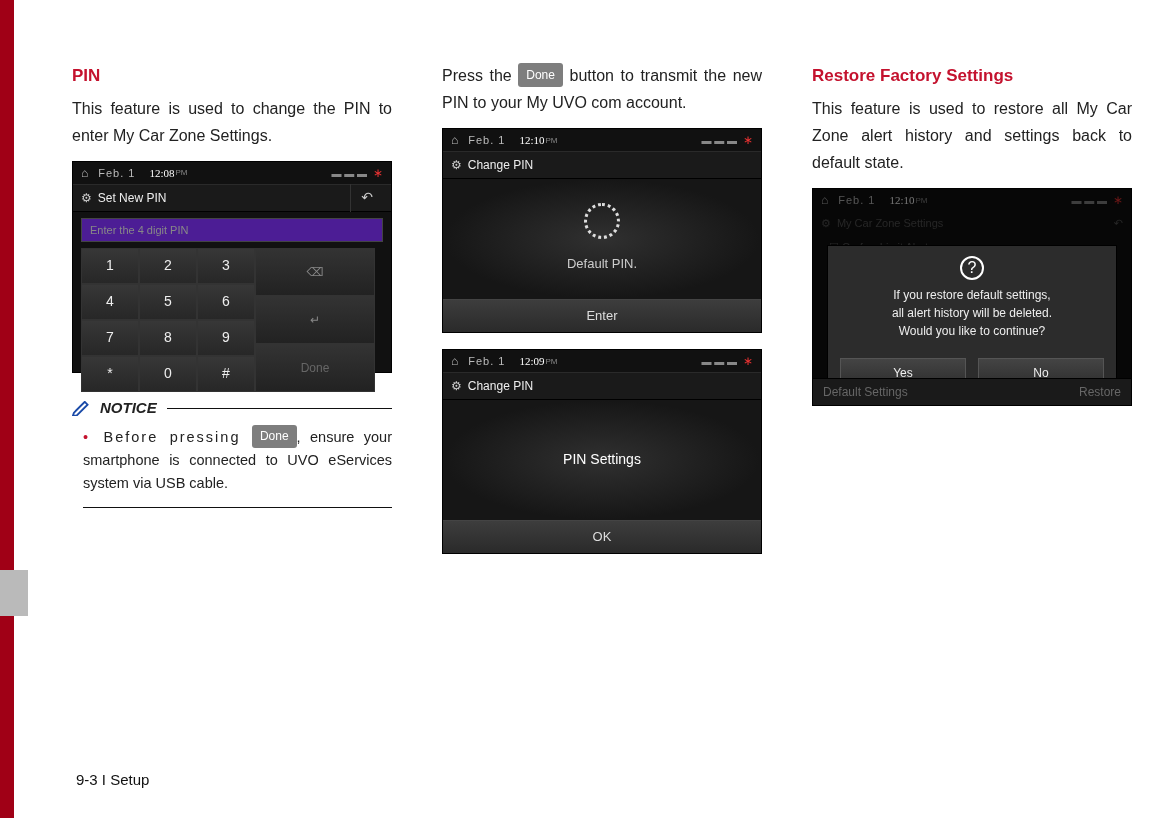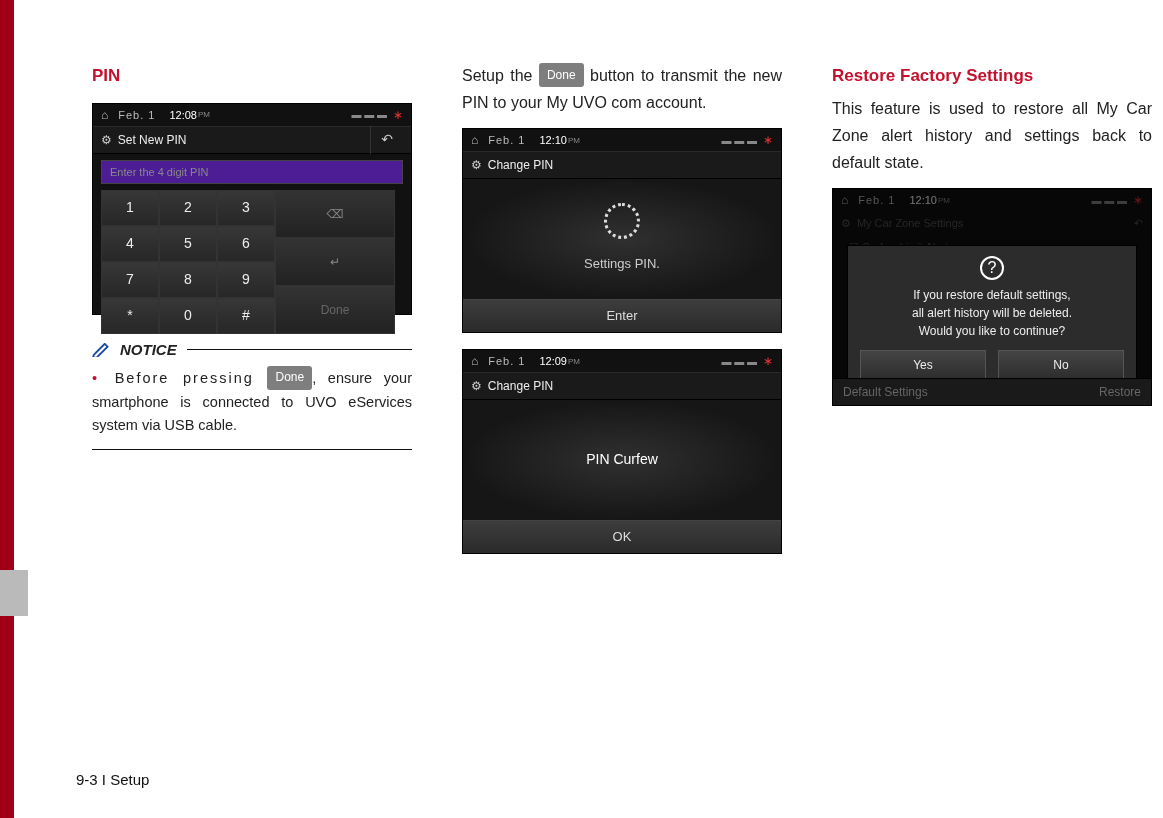--- a/index.html
+++ b/index.html
@@ -1,38 +1,38 @@
 <!DOCTYPE html>
 <html><head>
 <meta charset="utf-8">
 <style>
   html,body{margin:0;padding:0;background:#fff;font-family:Helvetica,Arial,sans-serif;color:#111;}
   .page{width:1163px;height:818px;position:relative;overflow:hidden;}
   .redbar{position:absolute;left:0;top:0;width:14px;height:100%;background:#a00016;}
   .tab{position:absolute;left:0;top:570px;width:28px;height:46px;background:#bababa;}
-  .cols{position:absolute;left:92px;top:62px;right:0;display:flex;gap:50px;}
+  .cols{position:absolute;left:72px;top:62px;right:0;display:flex;gap:50px;}
   .col{width:320px;font-size:16px;line-height:1.7;color:#222;}
   .heading{color:#c4122e;font-weight:700;font-size:17px;margin-bottom:4px;}
   .just{text-align:justify;text-justify:inter-word;}
   .inline-btn{display:inline-block;background:#7e7e7e;color:#fff;font-size:12px;padding:2px 8px;border-radius:3px;vertical-align:2px;}
   .notice-row{display:flex;align-items:center;margin-top:22px;}
   .notice-icon{width:22px;height:14px;margin-right:6px;}
   .notice-icon svg{display:block;}
   .notice-label{font-weight:700;font-style:italic;font-size:15px;}
   .notice-line{flex:1;border-top:1px solid #111;margin-left:10px;}
-  .notice-body{border-bottom:1px solid #111;padding:4px 0 12px 0;font-size:14.5px;line-height:1.6;}
+  .notice-body{border-bottom:1px solid #111;padding:4px 0 12px 0;font-size:14.5px;line-height:1.6;margin-left:11px;}
   .bullet{color:#c4122e;margin-right:6px;}
   .footer{position:absolute;left:76px;bottom:30px;font-size:15px;}
 
   
   .shot{background:#111;border:1px solid #000;font-size:12px;color:#ccc;position:relative;margin-top:12px;}
   .sh-status{display:flex;align-items:center;height:22px;padding:0 8px;background:#111;font-size:11px;color:#bbb;}
   .sh-status .home{margin-right:10px;font-size:12px;}
   .sh-status .date{letter-spacing:1px;margin-right:14px;}
-  .sh-status .time{color:#fff;}
+  .sh-status .time{color:#fff;font-family:Liberation Serif, serif;}
   .sh-status .pm{font-size:8px;color:#888;margin-left:1px;}
   .sh-status .spacer{flex:1;}
   .sh-status .sig{font-size:10px;color:#888;margin-right:6px;}
   .sh-status .bt{color:#e33;font-size:12px;}
   .sh-sub{display:flex;align-items:center;height:26px;padding:0 8px;background:#1a1a1a;border-top:1px solid #2a2a2a;border-bottom:1px solid #000;}
   .sh-sub .gear{font-size:12px;margin-right:6px;color:#ccc;}
   .sh-sub .title{color:#eee;font-size:12px;}
   .sh-sub .back{margin-left:auto;font-size:14px;color:#ccc;padding:2px 10px;border-left:1px solid #333;}
 
   
@@ -46,40 +46,41 @@
   
   .msgbody{height:120px;background:radial-gradient(ellipse at center,#303030 0%,#161616 70%);display:flex;flex-direction:column;align-items:center;justify-content:center;}
   .spinner{width:30px;height:30px;border-radius:50%;border:3px dotted #ddd;margin-bottom:14px;}
   .msgtext{color:#ccc;font-size:13px;}
   .bar-btn{height:32px;background:linear-gradient(#3d3d3d,#2a2a2a);border-top:1px solid #444;display:flex;align-items:center;justify-content:center;color:#ddd;font-size:13px;}
 
   
   .dim{position:absolute;inset:0;background:rgba(0,0,0,0.55);}
   .dialog{position:absolute;left:14px;right:14px;top:56px;background:#2c2c2c;border:1px solid #000;padding:10px 12px 8px;text-align:center;}
   .dialog .q{color:#fff;font-size:16px;border:2px solid #fff;border-radius:50%;width:20px;height:20px;line-height:20px;display:inline-block;margin-bottom:6px;}
-  .dialog .dtxt{color:#eee;font-size:12px;line-height:1.5;margin-bottom:10px;}
+  .dialog .dtxt{color:#eee;font-size:12px;line-height:1.5;margin-bottom:18px;}
   .dialog .btns{display:flex;gap:12px;}
   .dialog .btns div{flex:1;height:28px;background:linear-gradient(#444,#2d2d2d);border:1px solid #555;display:flex;align-items:center;justify-content:center;color:#eee;font-size:12px;}
   .ghost-sub{color:#555;font-size:11px;padding:3px 8px;display:flex;align-items:center;}
   .ghost-sub .gear{margin-right:6px;}
   .ghost-line{color:#555;font-size:11px;padding:2px 16px;}
   .restore-row{position:absolute;left:0;right:0;bottom:0;height:26px;display:flex;align-items:center;padding:0 10px;background:#1a1a1a;color:#666;font-size:12px;border-top:1px solid #000;gap:23px;}
   .restore-row .r{margin-left:auto;}
 </style>
 </head>
 <body>
 
 <div class="page">
   <div class="redbar"></div>
   <div class="tab"></div>
 
   <div class="cols">
 
     <div class="col">
       <div class="heading">PIN</div>
+      <div class="just">This feature is used to change the PIN to enter My Car Zone Settings.</div>
 
       <div class="shot" style="height:210px;">
         <div class="sh-status">
           <span class="home">⌂</span>
           <span class="date">Feb.  1</span>
           <span class="time">12:08</span>
             <span class="pm">PM</span>
           <span class="spacer"></span>
           <span class="sig">▬ ▬ ▬</span>
           <span class="bt">∗</span>
@@ -125,60 +126,60 @@
       </div>
       <div class="notice-body just">
         <span class="bullet">•</span>
         <span style="letter-spacing:2px;">Before pressing </span>
         <span class="inline-btn">Done</span><span>, ensure your smartphone is connected to UVO eServices system via USB cable.</span>
       </div>
     </div>
 
     <div class="col">
       <div class="just">
-        <span>Setup the </span><span class="inline-btn">Done</span><span> button to transmit the new PIN to your My UVO com account.</span>
+        <span>Press the </span><span class="inline-btn">Done</span><span> button to transmit the new PIN to your My UVO com account.</span>
       </div>
 
       <div class="shot">
         <div class="sh-status">
           <span class="home">⌂</span>
           <span class="date">Feb.  1</span>
           <span class="time">12:10</span>
             <span class="pm">PM</span>
           <span class="spacer"></span>
           <span class="sig">▬ ▬ ▬</span>
           <span class="bt">∗</span>
         </div>
         <div class="sh-sub">
           <span class="gear">⚙</span>
           <span class="title">Change PIN</span>
         </div>
         <div class="msgbody">
           <div class="spinner"></div>
-          <div class="msgtext">Settings PIN.</div>
+          <div class="msgtext">Default PIN.</div>
         </div>
         <div class="bar-btn">Enter</div>
       </div>
 
       <div class="shot" style="margin-top:16px;">
         <div class="sh-status">
           <span class="home">⌂</span>
           <span class="date">Feb.  1</span>
           <span class="time">12:09</span>
             <span class="pm">PM</span>
           <span class="spacer"></span>
           <span class="sig">▬ ▬ ▬</span>
           <span class="bt">∗</span>
         </div>
         <div class="sh-sub">
           <span class="gear">⚙</span>
           <span class="title">Change PIN</span>
         </div>
         <div class="msgbody">
-          <div class="msgtext" style="color:#fff;font-size:14px;">PIN Curfew</div>
+          <div class="msgtext" style="color:#fff;font-size:14px;">PIN Settings</div>
         </div>
         <div class="bar-btn">OK</div>
       </div>
     </div>
 
     <div class="col">
       <div class="heading">Restore Factory Settings</div>
       <div class="just">This feature is used to restore all My Car Zone alert history and settings back to default state.</div>
 
       <div class="shot" style="height:216px;">

